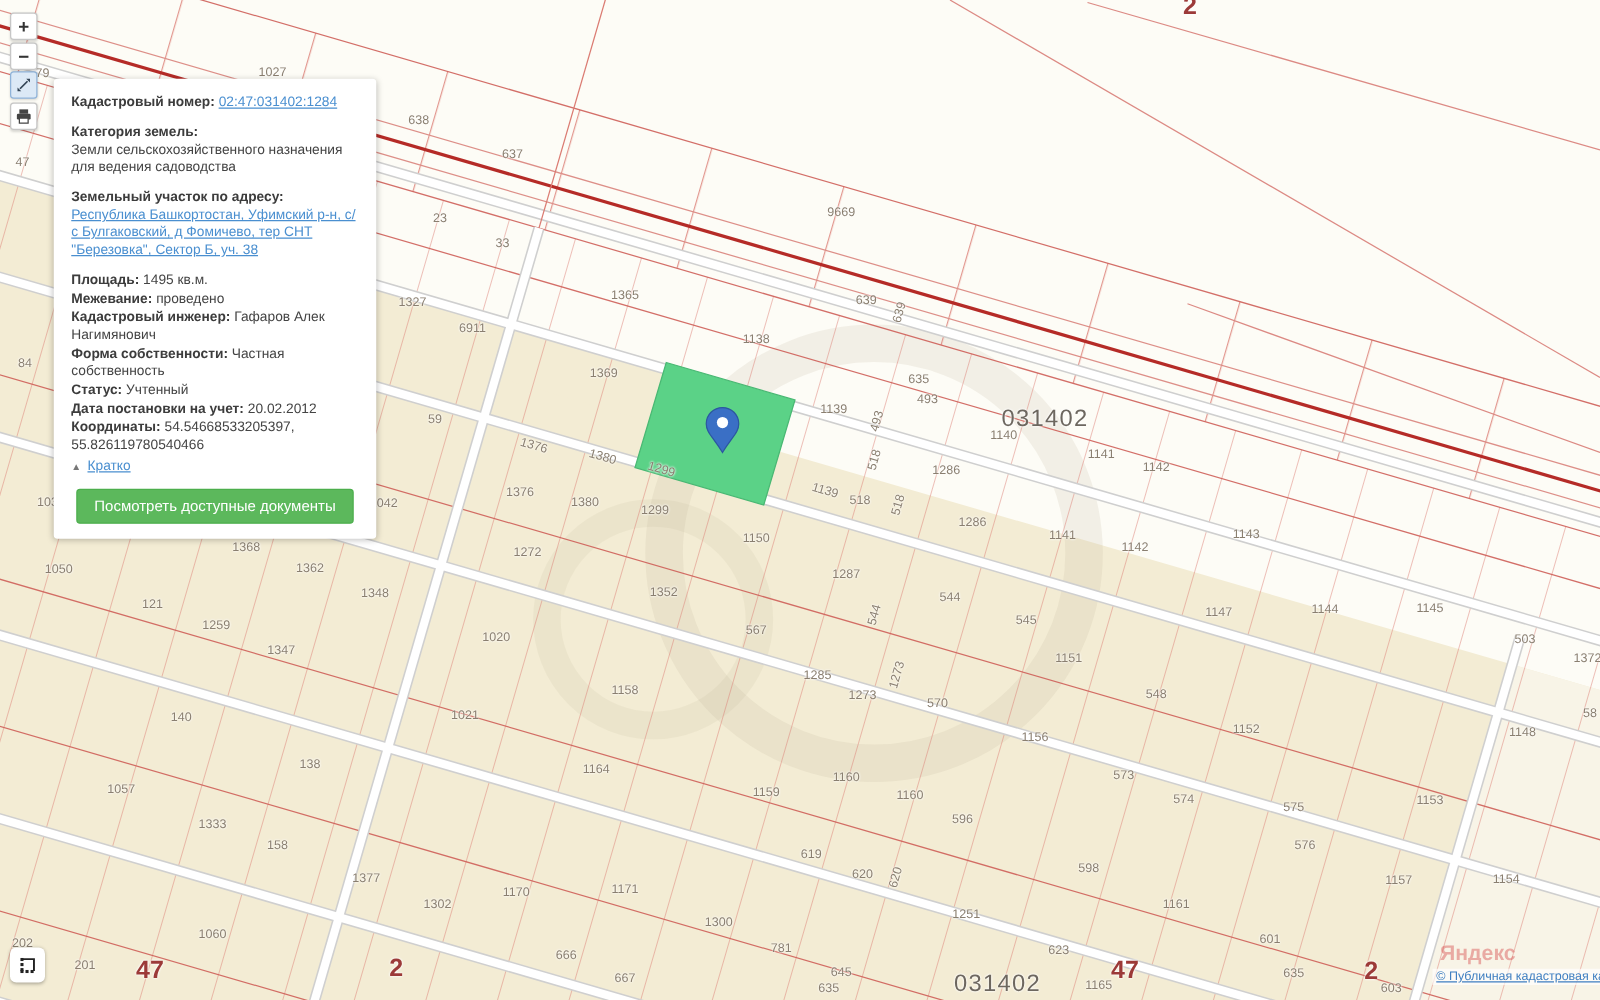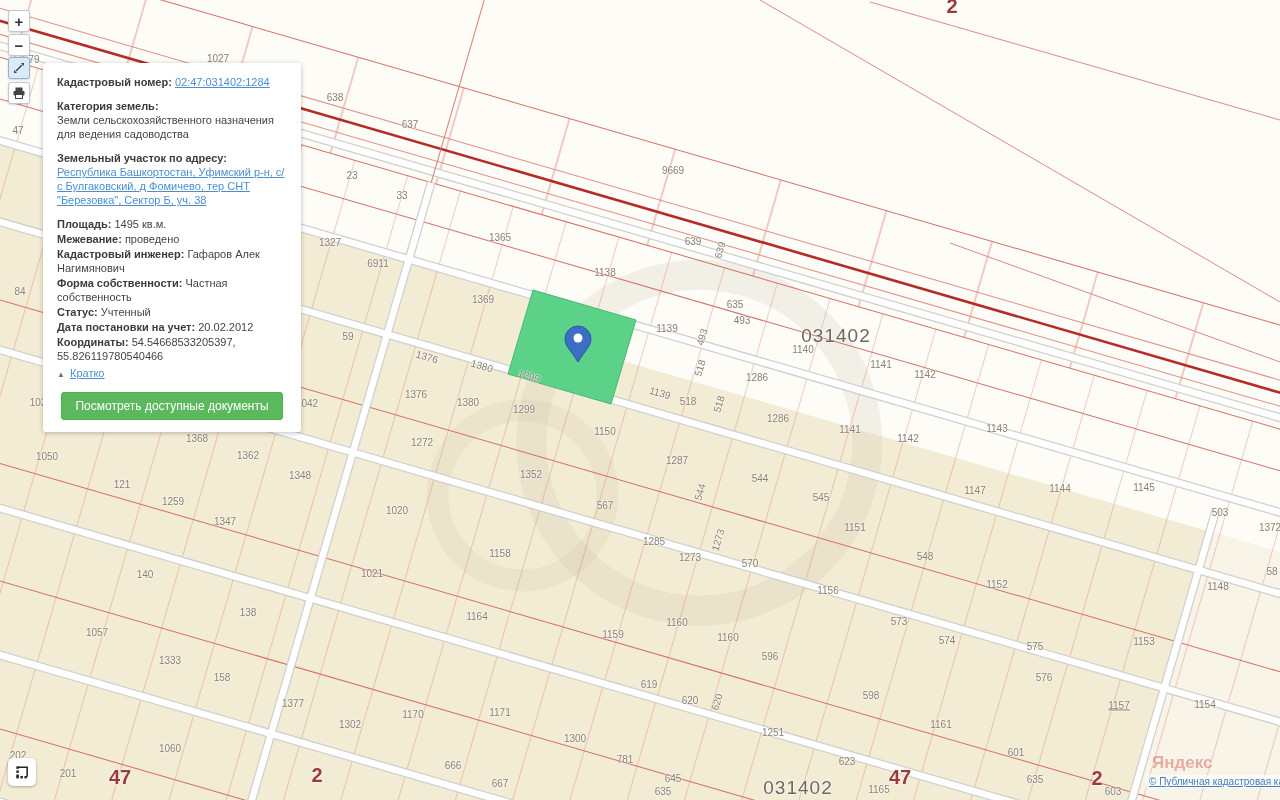--- a/index.html
+++ b/index.html
@@ -241,21 +241,21 @@
       <span class="plabel" style="left: 847px; top: 761px; transform: translate(-50%, -50%);">623</span>
       <span class="plabel" style="left: 997px; top: 584px; transform: translate(-50%, -50%);">1152</span>
       <span class="plabel" style="left: 899px; top: 621px; transform: translate(-50%, -50%);">573</span>
       <span class="plabel" style="left: 947px; top: 640px; transform: translate(-50%, -50%);">574</span>
       <span class="plabel" style="left: 995px; top: 646px; transform: translate(-50%, -50%); margin-left: 40px;">575</span>
       <span class="plabel" style="left: 1044px; top: 677px; transform: translate(-50%, -50%);">576</span>
       <span class="plabel" style="left: 1144px; top: 641px; transform: translate(-50%, -50%);">1153</span>
       <span class="plabel" style="left: 1218px; top: 586px; transform: translate(-50%, -50%);">1148</span>
       <span class="plabel" style="left: 871px; top: 695px; transform: translate(-50%, -50%);">598</span>
       <span class="plabel" style="left: 941px; top: 724px; transform: translate(-50%, -50%);">1161</span>
-      <span class="plabel" style="left: 1119px; top: 705px; transform: translate(-50%, -50%); text-decoration: underline;">1157</span>
+      <span class="plabel" style="left: 1119px; top: 705px; transform: translate(-50%, -50%);">1157</span>
       <span class="plabel" style="left: 1205px; top: 704px; transform: translate(-50%, -50%);">1154</span>
       <span class="plabel" style="left: 1016px; top: 752px; transform: translate(-50%, -50%);">601</span>
       <span class="plabel" style="left: 1035px; top: 779px; transform: translate(-50%, -50%);">635</span>
       <span class="plabel" style="left: 1113px; top: 791px; transform: translate(-50%, -50%);">603</span>
       <span class="plabel" style="left: 879px; top: 789px; transform: translate(-50%, -50%);">1165</span>
       <span class="plabel" style="left: 1272px; top: 571px; transform: translate(-50%, -50%);">58</span>
       <span class="plabel qr" style="left: 120px; top: 777px; transform: translate(-50%, -50%);">47</span>
       <span class="plabel qr" style="left: 317px; top: 775px; transform: translate(-50%, -50%);">2</span>
       <span class="plabel qr" style="left: 900px; top: 777px; transform: translate(-50%, -50%);">47</span>
       <span class="plabel qr" style="left: 1097px; top: 778px; transform: translate(-50%, -50%);">2</span>

